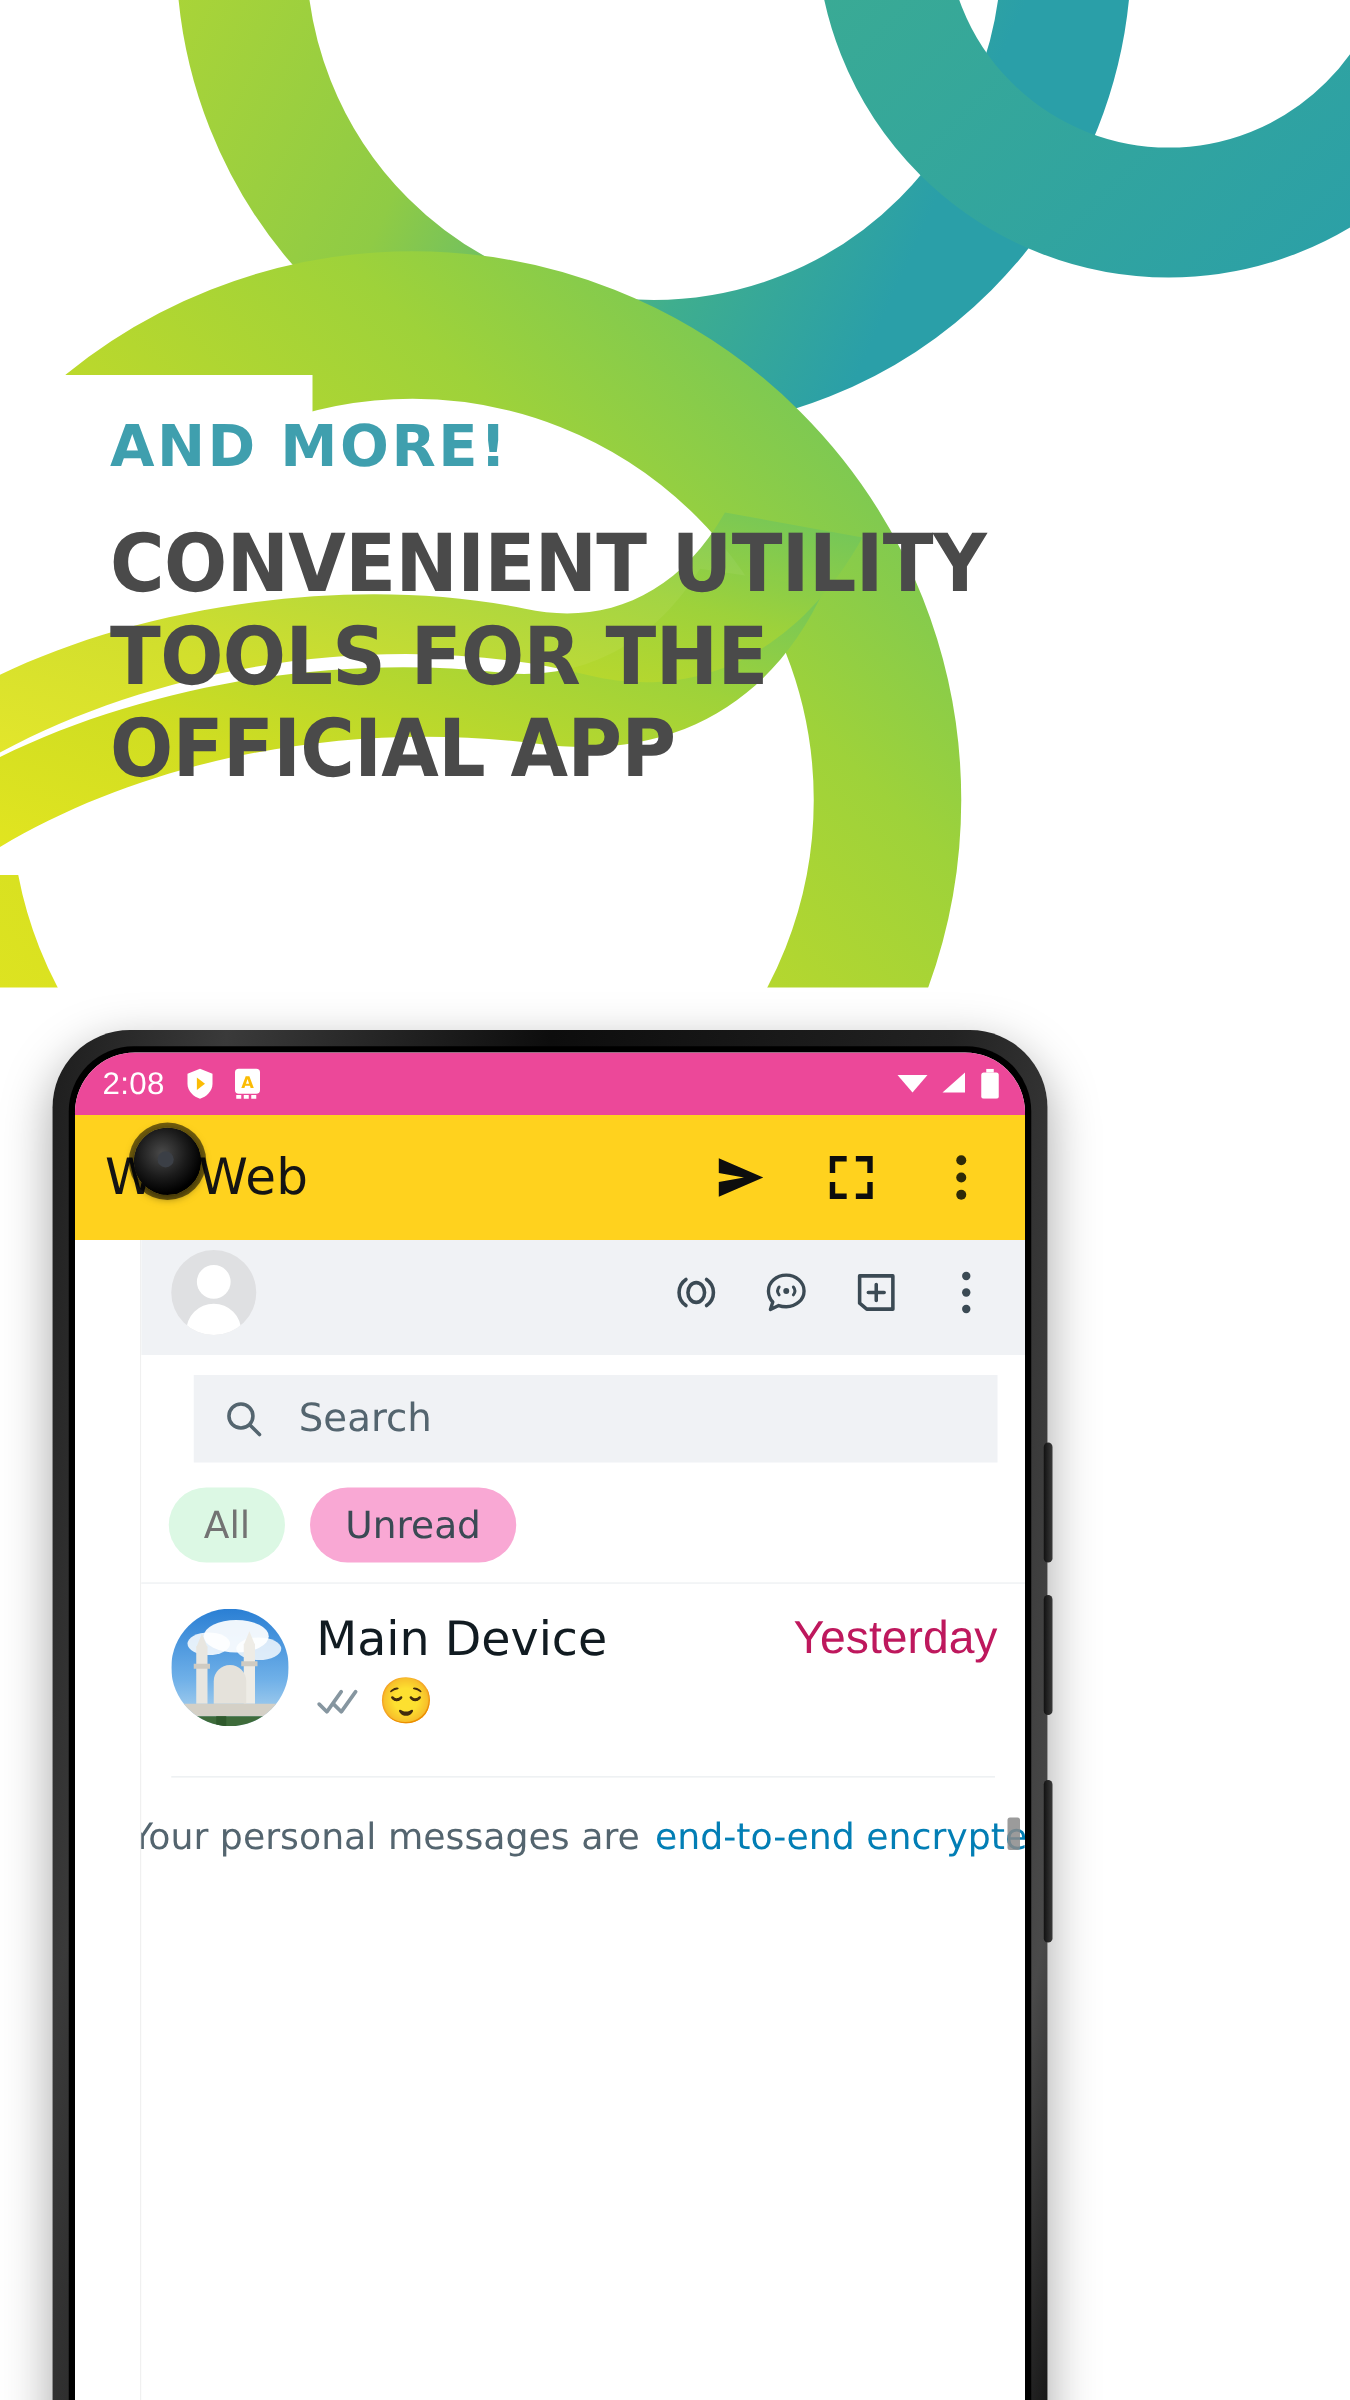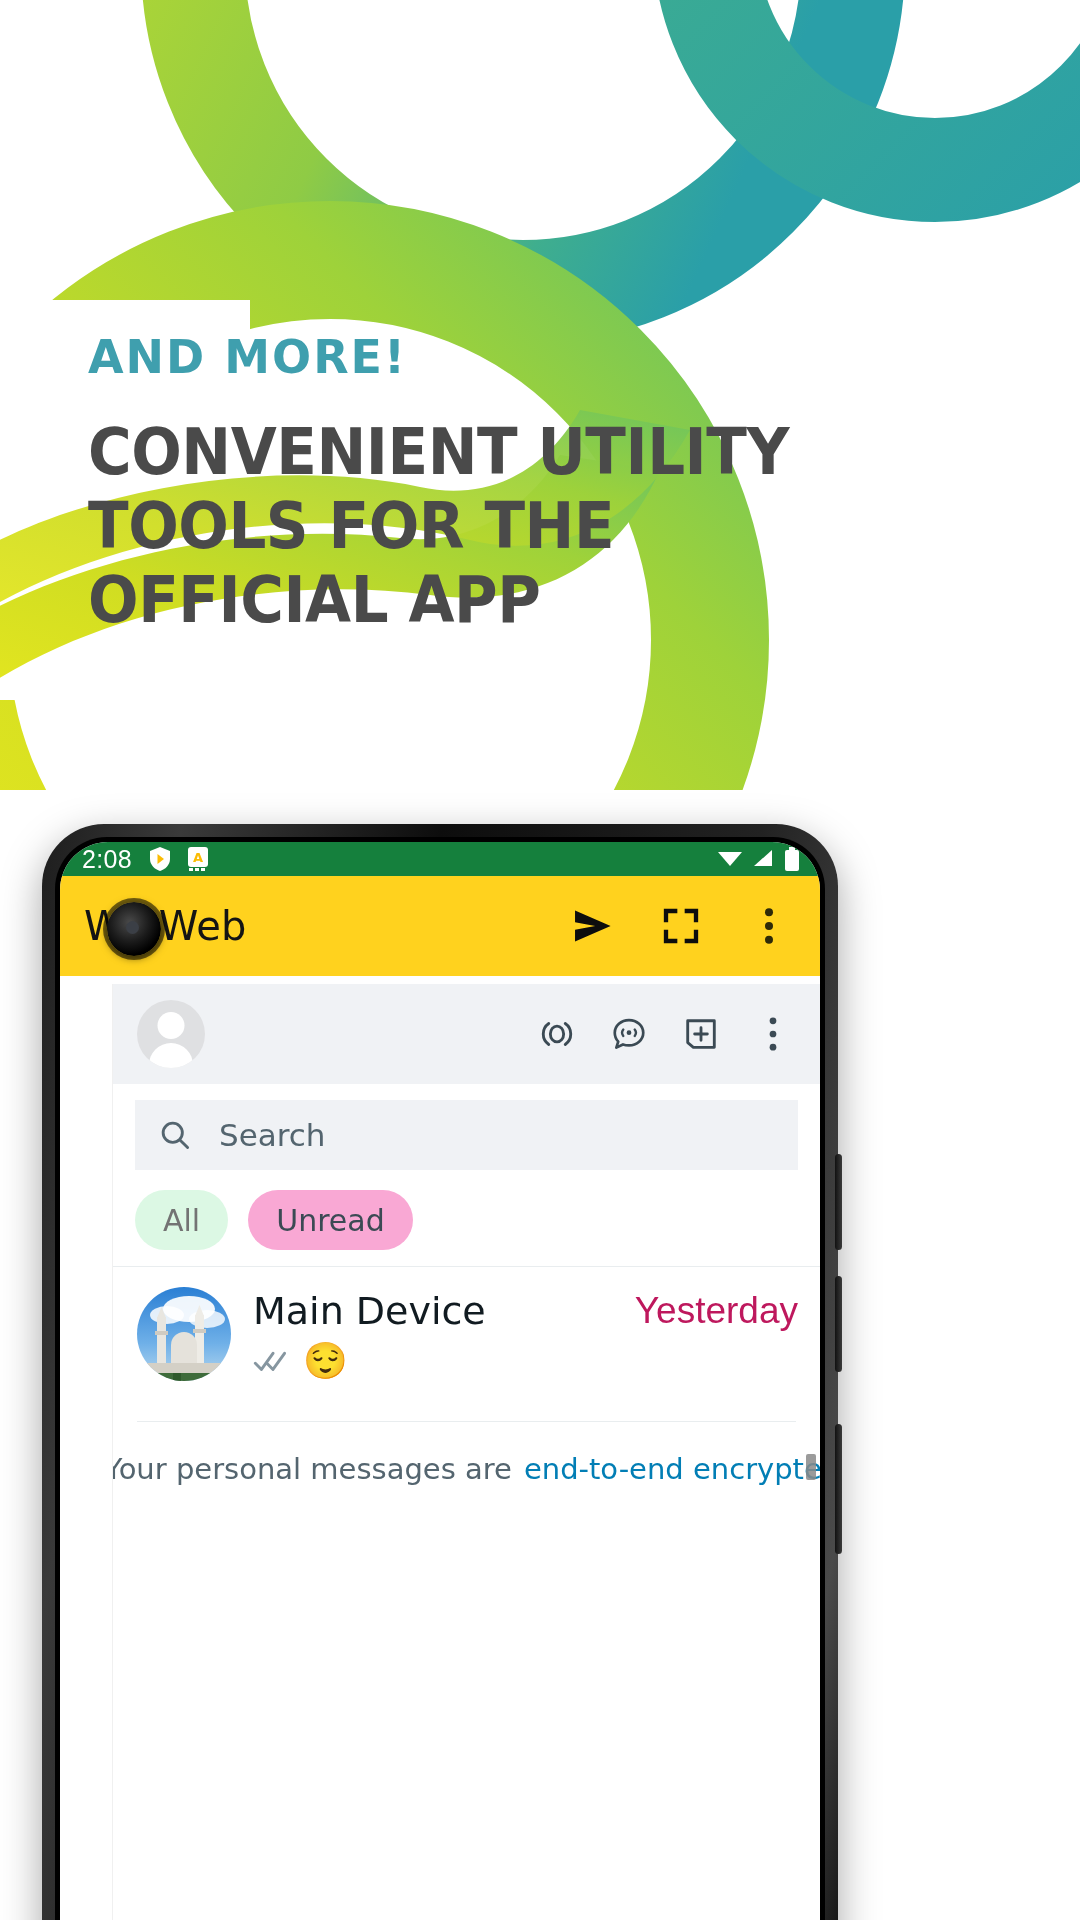--- a/index.html
+++ b/index.html
@@ -74,21 +74,21 @@
     z-index:40;
   }
   .camera::after {
     content:""; position:absolute; left:19px; top:19px;
     width:13px; height:13px; border-radius:50%;
     background:#3b3f46;
   }
 
   
   .statusbar {
-    height:34px; background:#15803d;
+    height:50px; background:#ec4899;
     display:flex; align-items:center;
     padding:0 20px 0 22px;
     color:#ffffff;
     font-size:23px;
     position:relative;
     z-index:20;
   }
   .sb-time { font-size:25px; font-weight:normal; letter-spacing:0.3px; color:#fff; }
   .sb-icons-left { display:flex; align-items:center; gap:14px; margin-left:16px; }
   .sb-right { margin-left:auto; display:flex; align-items:center; gap:8px; }
@@ -134,40 +134,40 @@
     transform:translateX(-50%);
     width:44px; height:40px; border-radius:22px 22px 0 0; background:#fff;
   }
   .wa-actions { margin-left:auto; display:flex; align-items:center; gap:34px; padding-right:6px; }
   .wa-icon { width:38px; height:38px; display:flex; align-items:center; justify-content:center; }
 
   
   .wa-searchwrap { padding:16px 22px 12px 22px; background:#fff; }
   .wa-search {
     height:70px; background:#f0f2f5; border-radius:0;
-    display:flex; align-items:center; padding:0 22px; gap:26px;
+    display:flex; align-items:center; padding:0 22px; gap:26px;margin-left:20px;
   }
   .wa-search-text { font-size:31px; color:#54656f; font-family:"DejaVu Sans", sans-serif; }
 
   
   .wa-chips { display:flex; gap:20px; padding:8px 22px 16px 22px; background:#fff; }
   .chip {
     height:60px; padding:0 28px; border-radius:30px;
     display:flex; align-items:center; justify-content:center;
     font-size:30px; color:#3b4a54; background:#f9a8d4;
     font-family:"DejaVu Sans", sans-serif;
   }
   .chip.active { background:#dcf8e4; color:#737373; }
 
   
   .wa-divider { height:1px; background:#e9edef; margin-left:0; }
   .chat-row { display:flex; align-items:flex-start; padding:20px 22px 22px 24px; background:#fff; gap:22px; }
   .chat-pic { width:94px; height:94px; border-radius:50%; overflow:hidden; flex:0 0 auto; }
   .chat-main { flex:1 1 auto; min-width:0; padding-top:2px; }
-  .chat-line1 { display:flex; align-items:center; }
+  .chat-line1 { display:flex; align-items:flex-start; }
   .chat-name {
     font-size:38px; color:#111b21; font-family:"DejaVu Sans", sans-serif;
     white-space:nowrap; overflow:hidden; text-overflow:ellipsis;
   }
   .chat-time { margin-left:auto; font-size:37px; color:#be185d; padding-left:16px; white-space:nowrap; }
   .chat-line2 { display:flex; align-items:center; gap:10px; margin-top:10px; }
   .chat-preview-emoji { font-size:36px; line-height:1; }
 
   
   .enc-sep { height:1px; background:#e9edef; margin:18px 24px 0 24px; }

